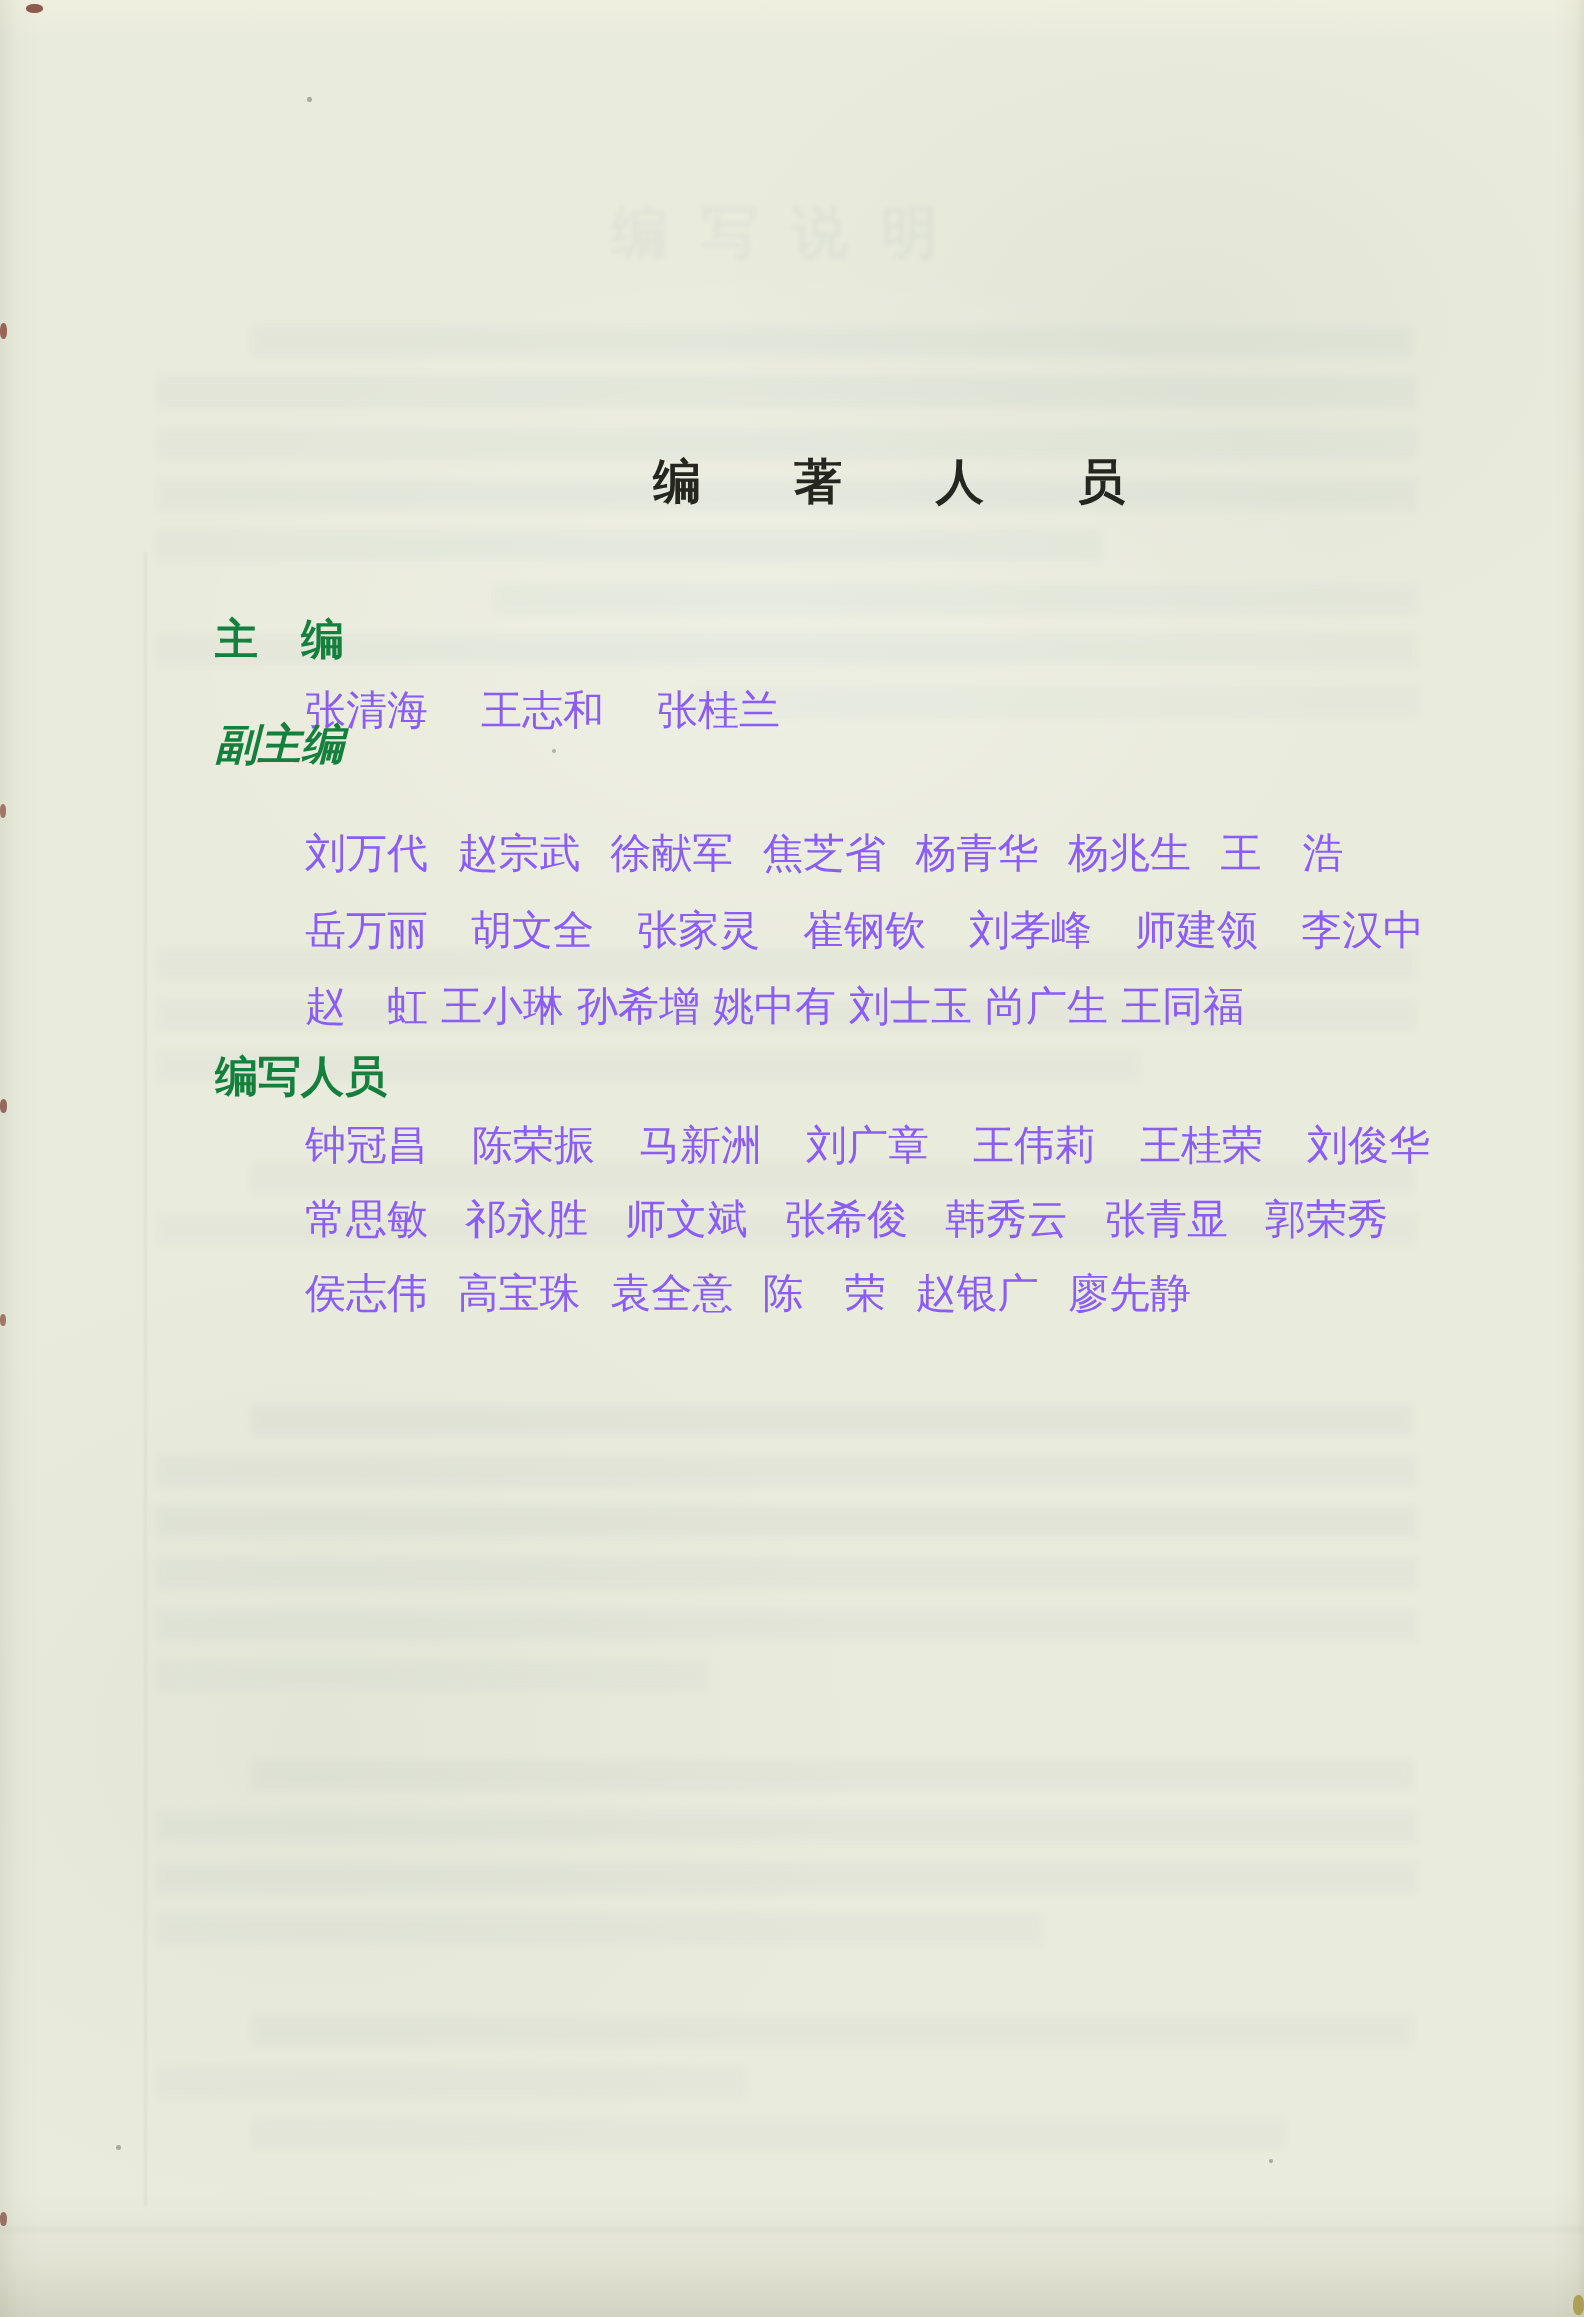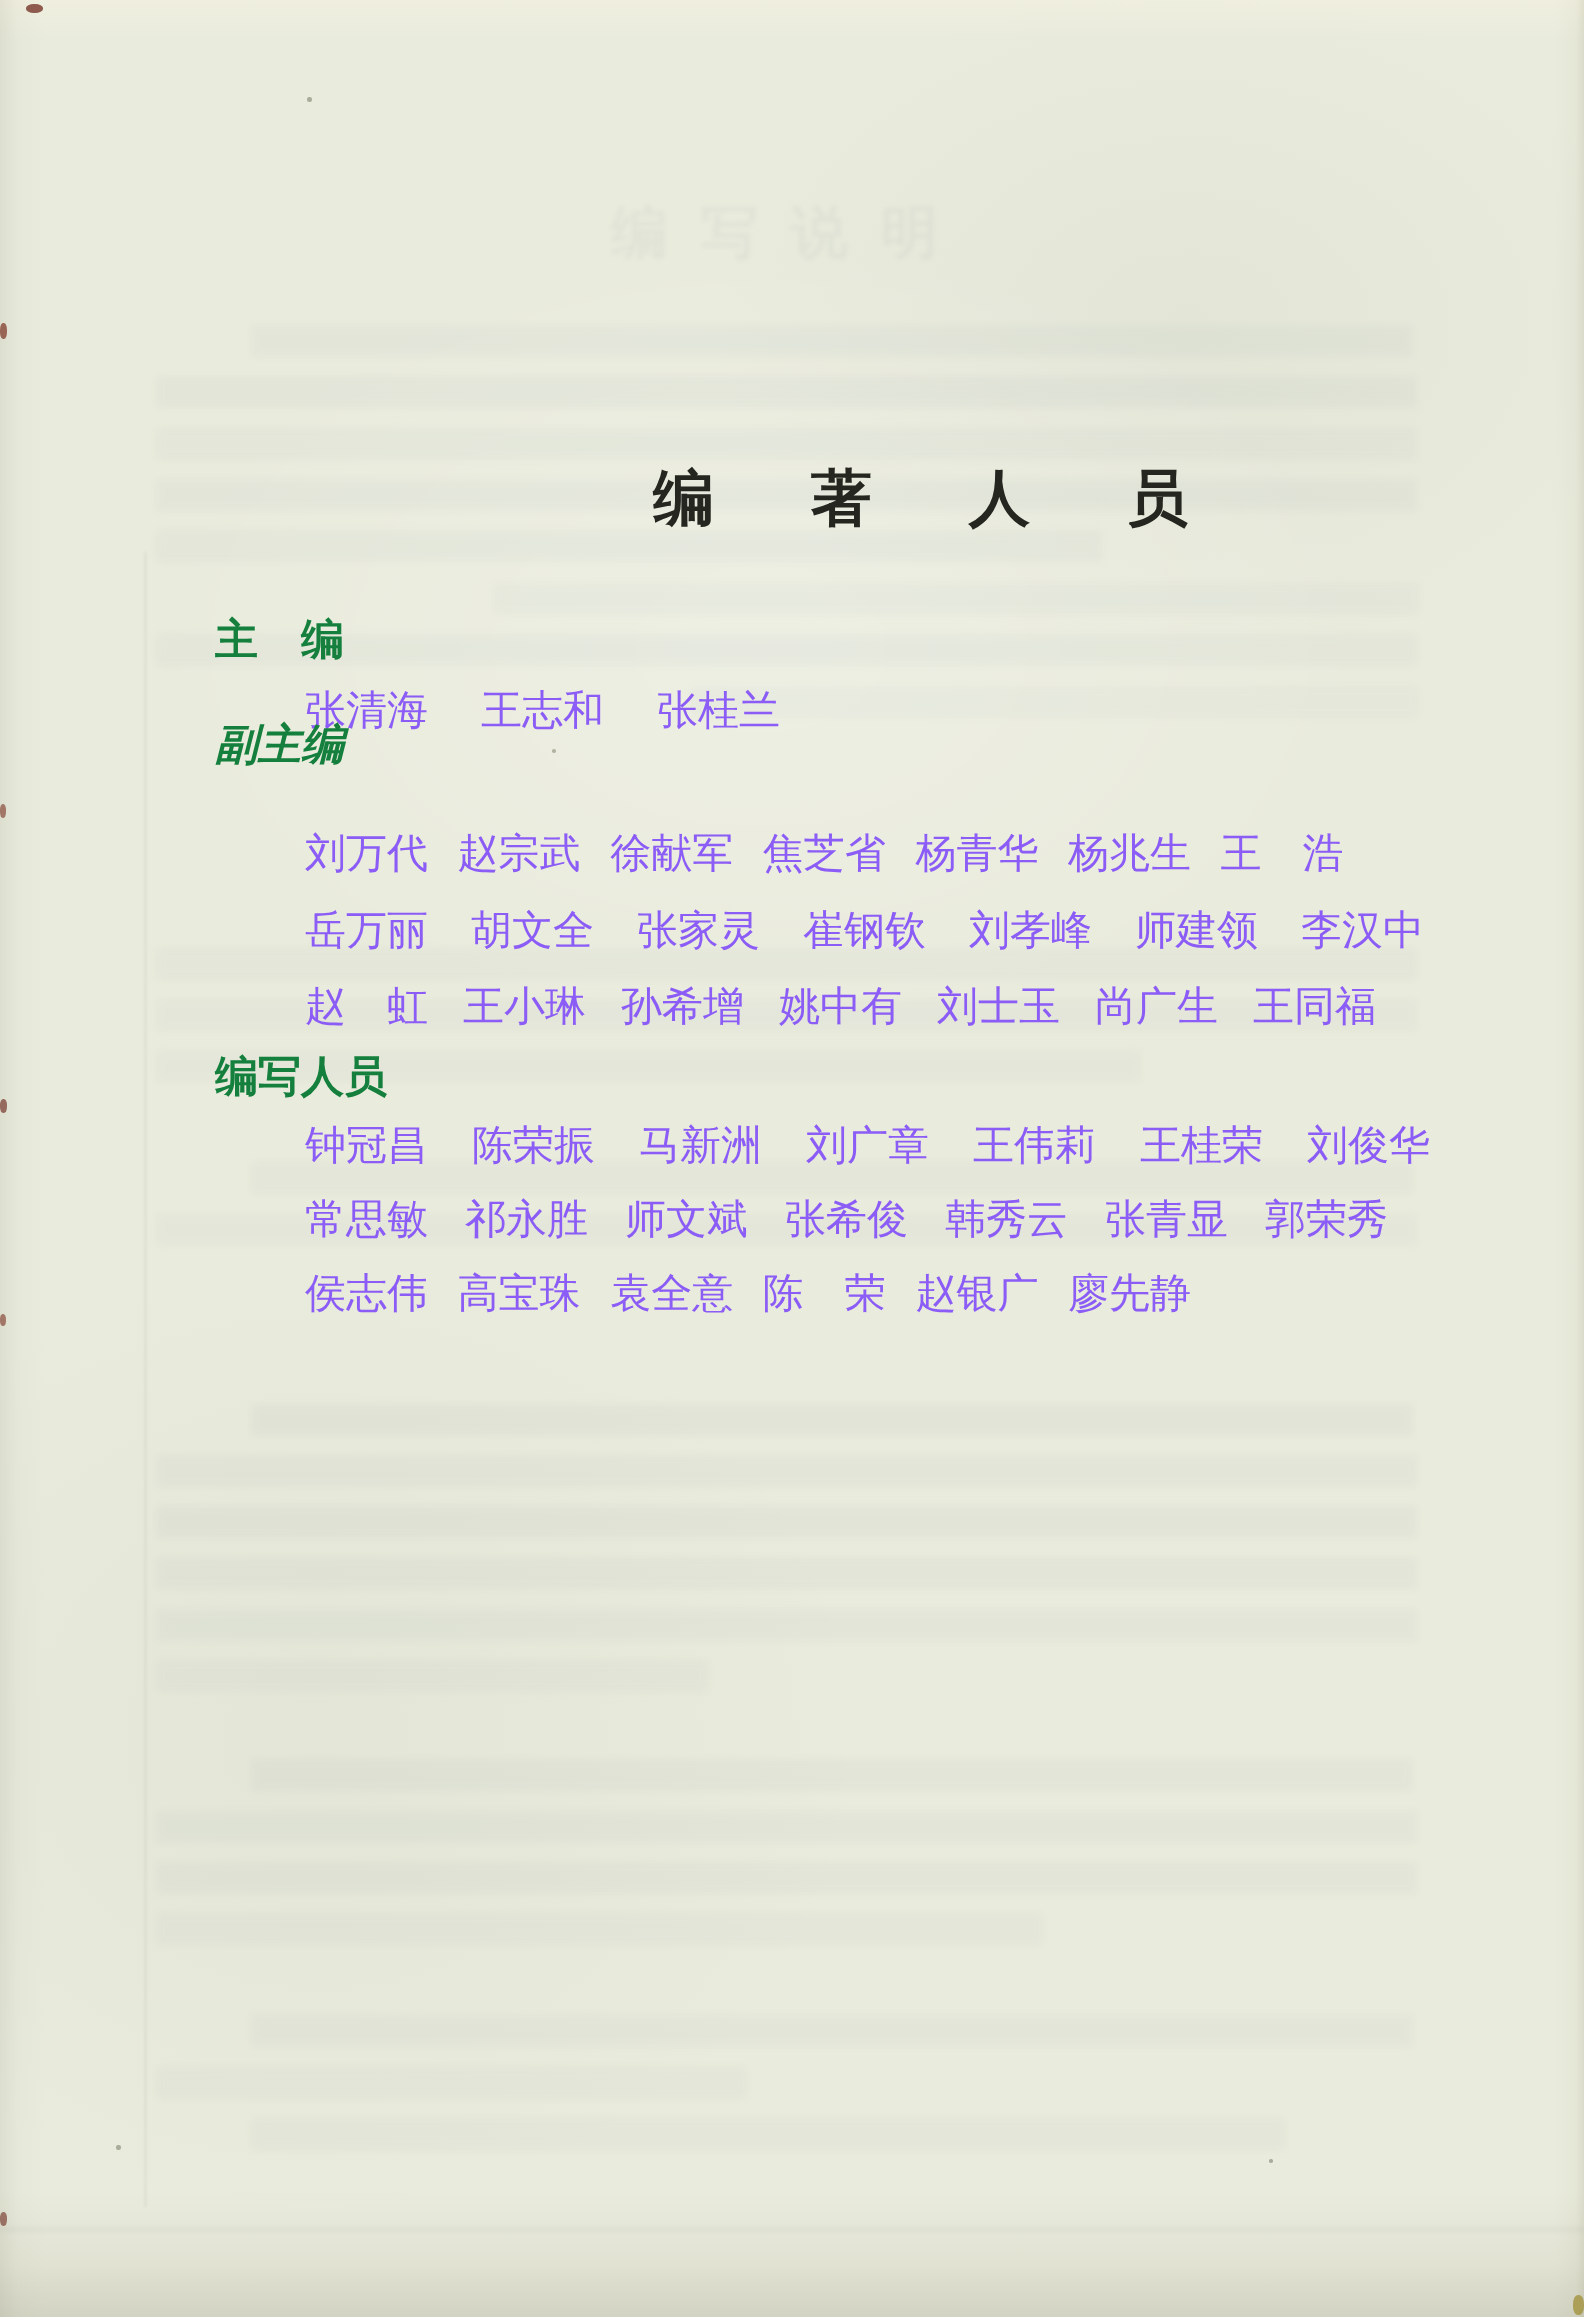--- a/index.html
+++ b/index.html
@@ -13,21 +13,21 @@
       linear-gradient(90deg, rgba(70,70,45,0.08) 0px, rgba(70,70,45,0.02) 17.7px, rgba(70,70,45,0) 44px),
       linear-gradient(270deg, rgba(90,80,40,0.10) 0px, rgba(90,80,40,0.03) 7.9px, rgba(90,80,40,0) 29.6px),
       linear-gradient(0deg, rgba(90,85,55,0.16) 0px, rgba(90,85,55,0.06) 54px, rgba(90,85,55,0) 128px),
       linear-gradient(180deg, rgba(246,243,226,0.5) 0px, rgba(246,243,226,0) 39px);
     font-family:"Liberation Serif","DejaVu Serif",serif;
   }
   .page{position:absolute;inset:0;}
   .title{
     position:absolute;left:653px;top:422px;
     font-family:"Liberation Sans","DejaVu Sans",sans-serif;
-    font-weight:700;font-size:61px;line-height:1.15;
+    font-weight:700;font-size:48px;line-height:1.15;
     letter-spacing:40px;color:#24261f;white-space:pre;
   }
   .heading{
     position:absolute;left:215px;
     font-family:"Liberation Sans","DejaVu Sans",sans-serif;
     font-weight:700;font-size:43px;line-height:1.15;
     color:#15803d;white-space:pre;
   }
   .name-row{
     position:absolute;left:305px;display:flex;
@@ -120,21 +120,21 @@
       </div>
       <div class="name-row" style="top: 906px; gap: 43px;">
         <span class="person">岳万丽</span>
         <span class="person">胡文全</span>
         <span class="person">张家灵</span>
         <span class="person">崔钢钦</span>
         <span class="person">刘孝峰</span>
         <span class="person">师建领</span>
         <span class="person">李汉中</span>
       </div>
-      <div class="name-row" style="top: 982px; gap: 35px;">
+      <div class="name-row" style="top: 982px; gap: 13px;">
         <span class="person">赵　虹</span>
         <span class="person">王小琳</span>
         <span class="person">孙希增</span>
         <span class="person">姚中有</span>
         <span class="person">刘士玉</span>
         <span class="person">尚广生</span>
         <span class="person">王同福</span>
       </div>
       <div class="heading" style="top: 1052px;">编写人员</div>
       <div class="name-row" style="top: 1121px; gap: 44px;">

